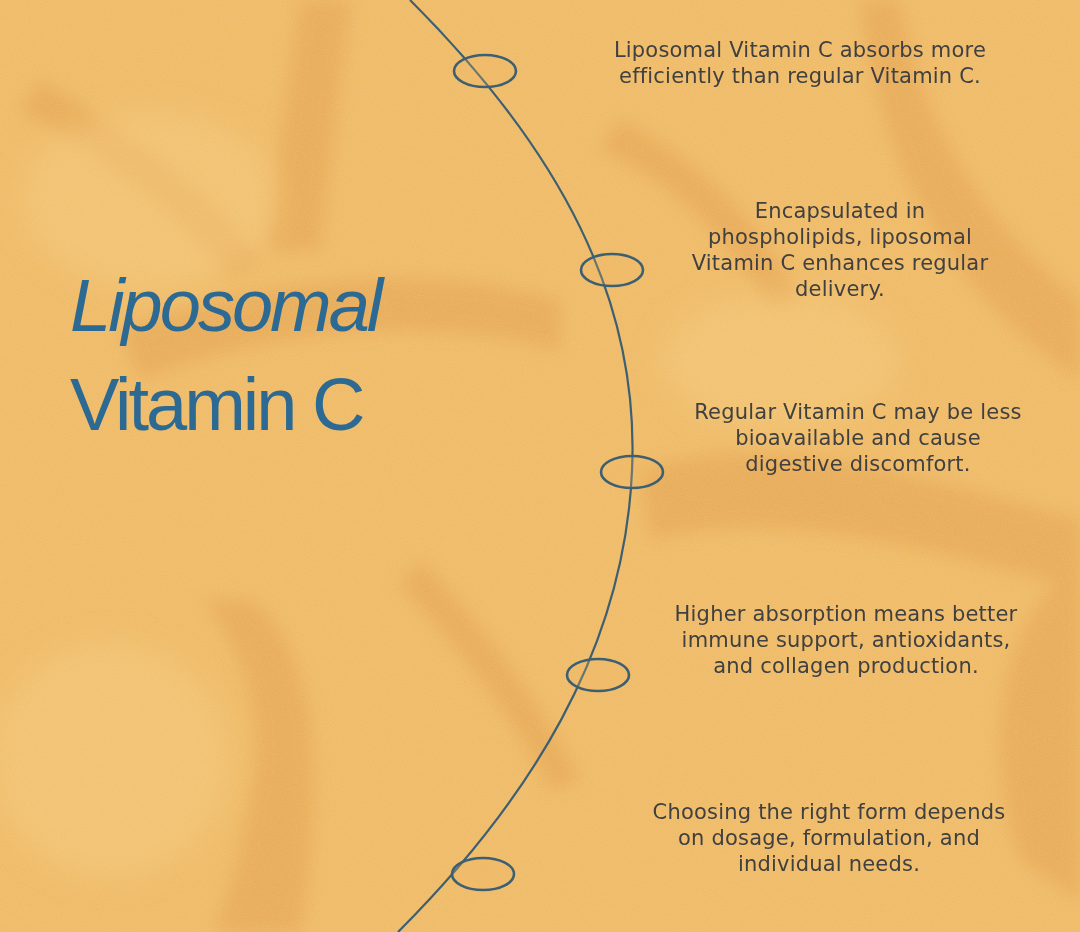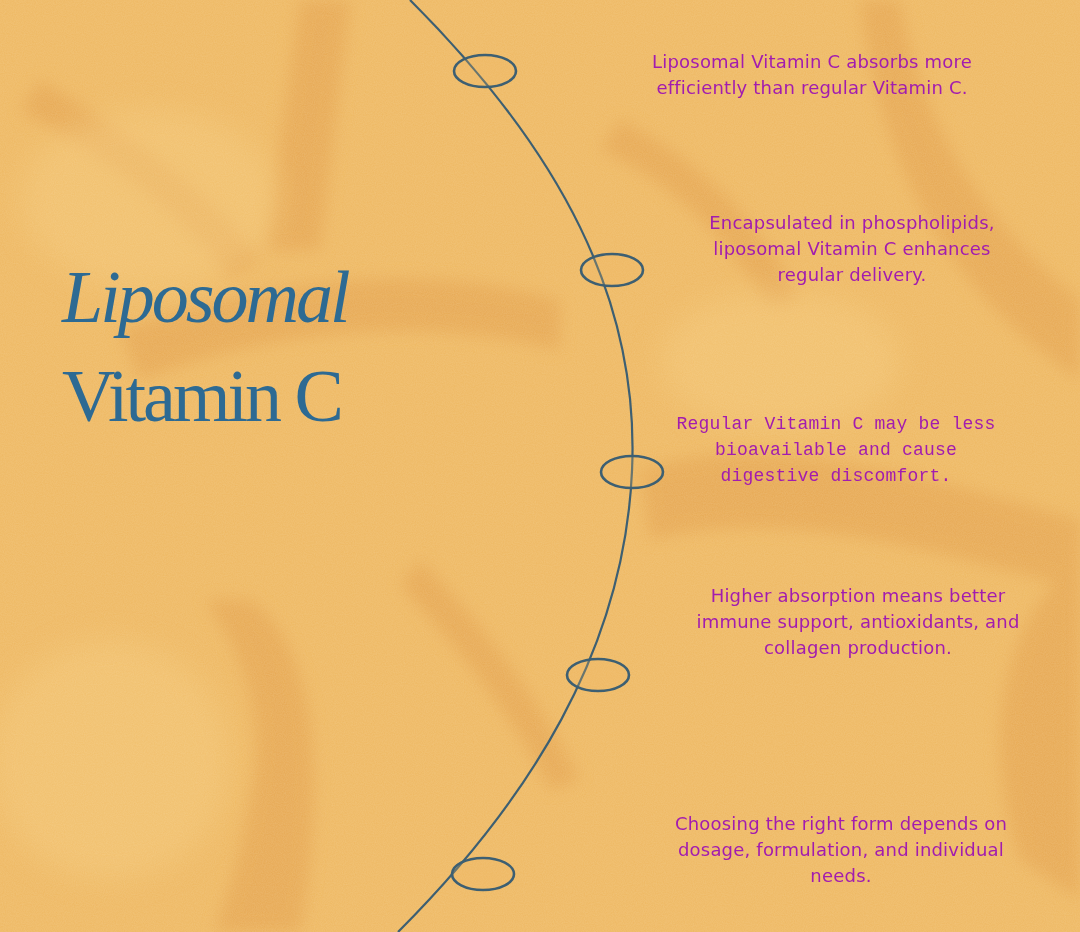--- a/index.html
+++ b/index.html
@@ -5,41 +5,41 @@
     html, body { margin: 0; padding: 0; }
     body {
       width: 1080px; height: 932px; overflow: hidden; position: relative;
       background: #eeb862;
       font-family: "Liberation Sans", sans-serif;
     }
     .bg { position: absolute; inset: 0; z-index: 0; }
     .arc-layer { position: absolute; inset: 0; z-index: 1; }
     .title {
       position: absolute; left: 62px; top: 248px; z-index: 2;
-      font-family: Liberation Serif, serif;
+      font-family: Liberation Sans, sans-serif;
       color: #2d6a93;
       font-size: 74px; line-height: 99px;
       letter-spacing: -3px;
-      margin: 0; font-weight: normal;
+      margin: 8px; font-weight: normal;
     }
     .title .line { display: block; white-space: nowrap; }
     .title .ital { font-style: italic; }
     .point {
       position: absolute; z-index: 2;
-      color: #a21caf;
+      color: #404040;
       font-family: "DejaVu Sans", sans-serif;
-      font-size: 18px; line-height: 26px;
+      font-size: 21px; line-height: 26px;
       text-align: center;
       letter-spacing: 0.2px;
-      margin: 16px;
+      margin: 4px;
     }
     .p1 { left: 596px; top: 33px; width: 400px; }
     .p2 { left: 686px; top: 194px; width: 300px; }
-    .p3 { left: 650px; top: 395px; width: 340px; font-family: Liberation Mono, monospace; }
-    .p4 { left: 662px; top: 567px; width: 360px; }
+    .p3 { left: 684px; top: 395px; width: 340px; }
+    .p4 { left: 662px; top: 597px; width: 360px; }
     .p5 { left: 640px; top: 795px; width: 370px; }
   </style>
 </head>
 <body>
 
 <svg class="bg" width="1080" height="932" viewBox="0 0 1080 932">
   <defs>
     <filter id="blur8">
         <feGaussianBlur stdDeviation="8"></feGaussianBlur>
       </filter>

